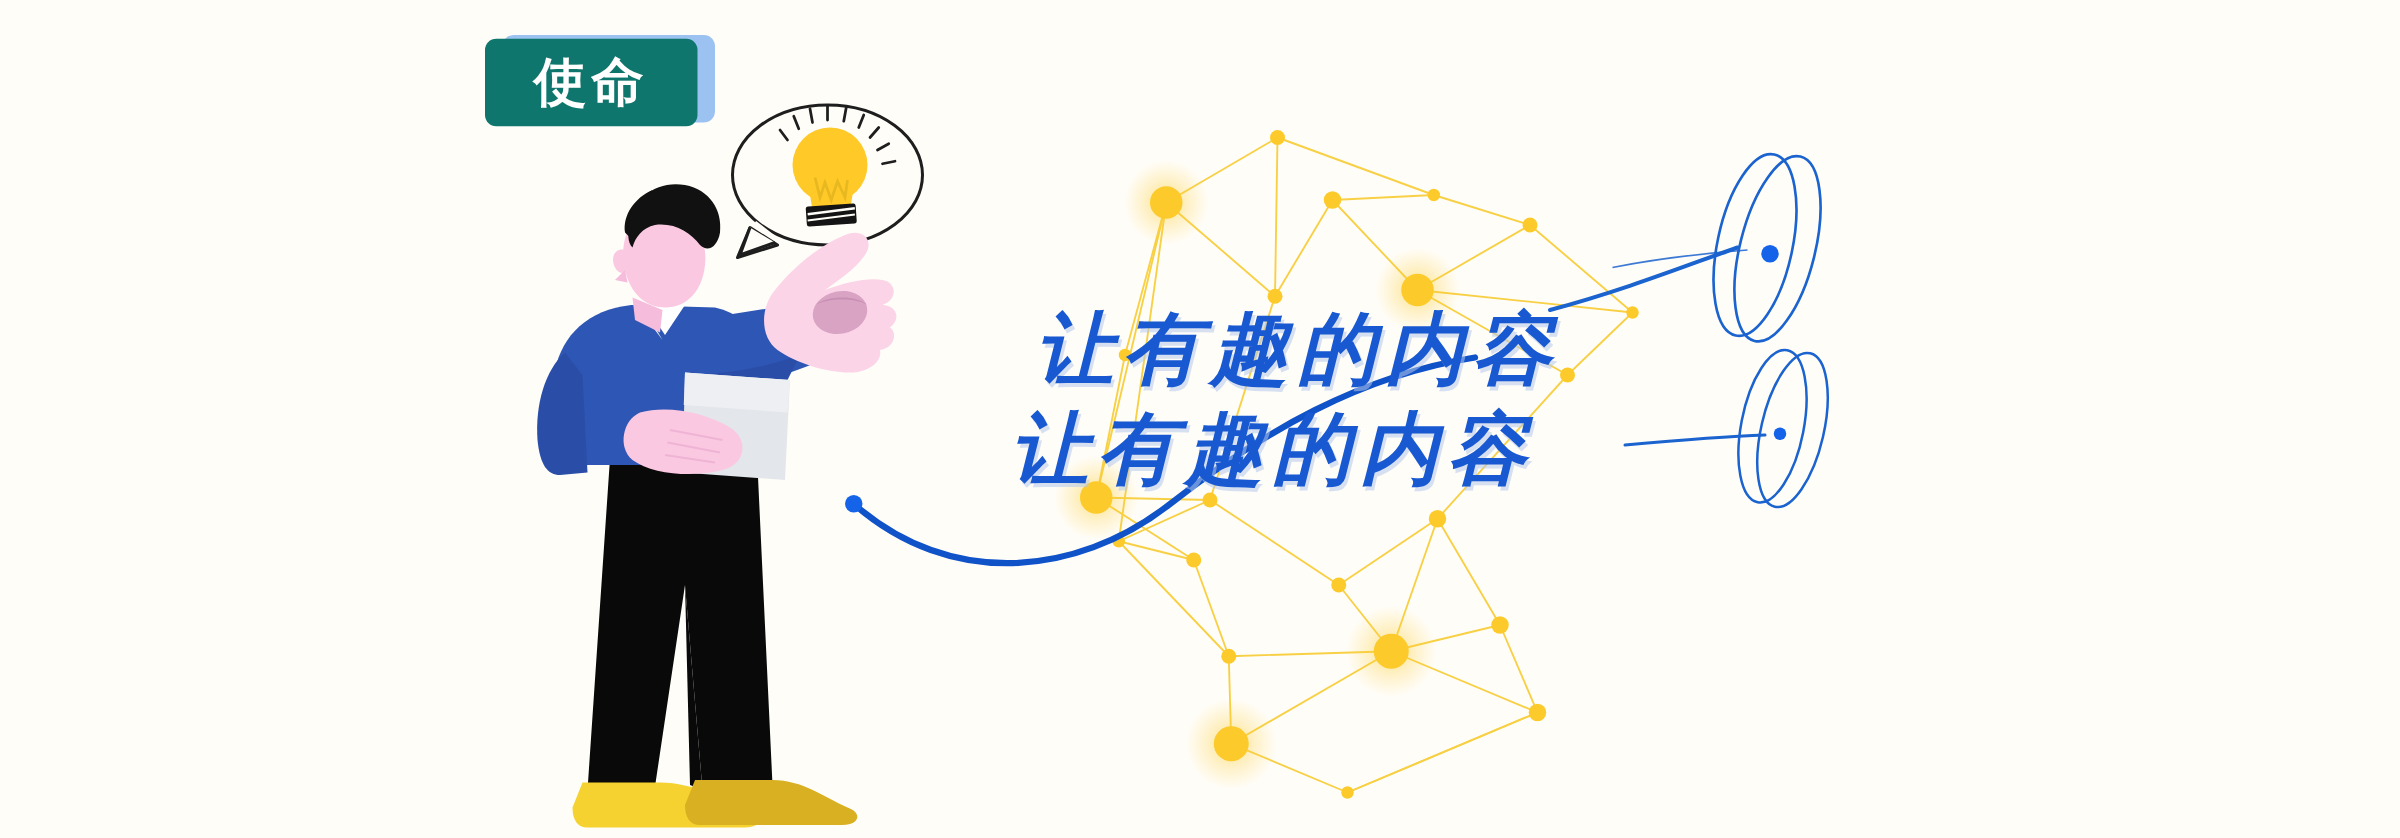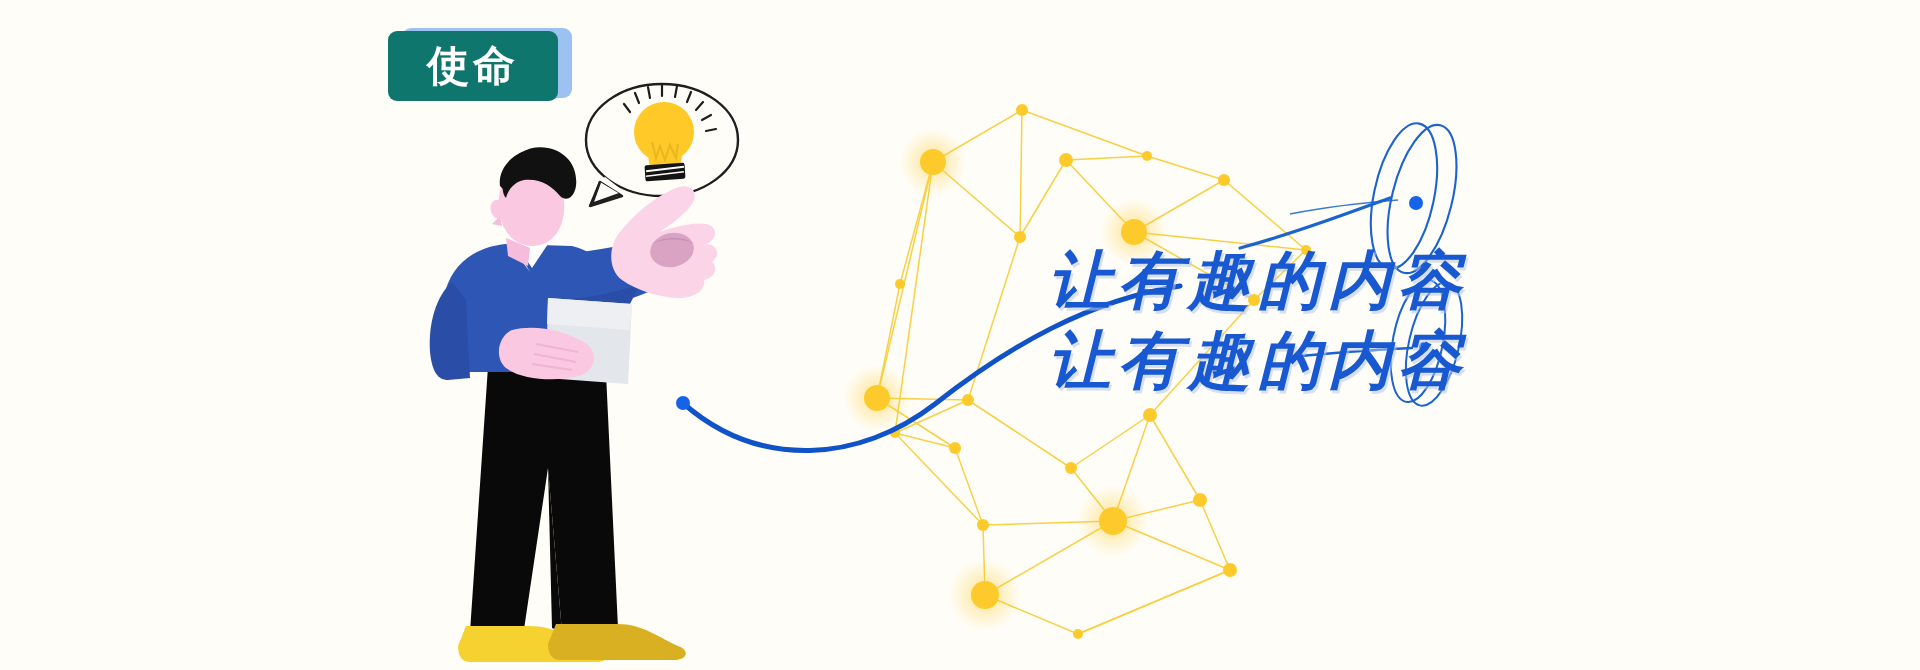--- a/index.html
+++ b/index.html
@@ -34,21 +34,20 @@
   }
   .hl-line{
     color:#1859D1;
     font-size:63px;
     font-weight:bold;
     font-style:italic;
     letter-spacing:7px;
     line-height:80px;
     white-space:nowrap;
     text-shadow:2px 3px 0 rgba(180,200,235,.55);
-    text-align:right;
   }
   #hl-line-2{margin-left:-20px;}
 
   
   .layer{position:absolute;left:0;top:0;width:1920px;height:670px;}
   #net-layer{z-index:1;}
   #coil-layer{z-index:2;}
   #person-layer{z-index:3;}
   #badge-wrap{z-index:5;}
   #headline{z-index:4;}

